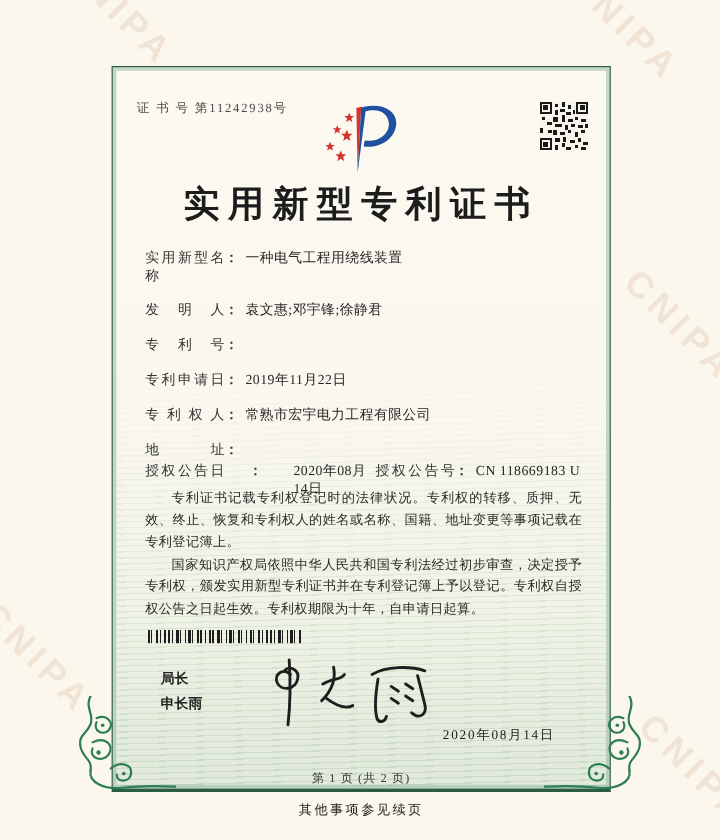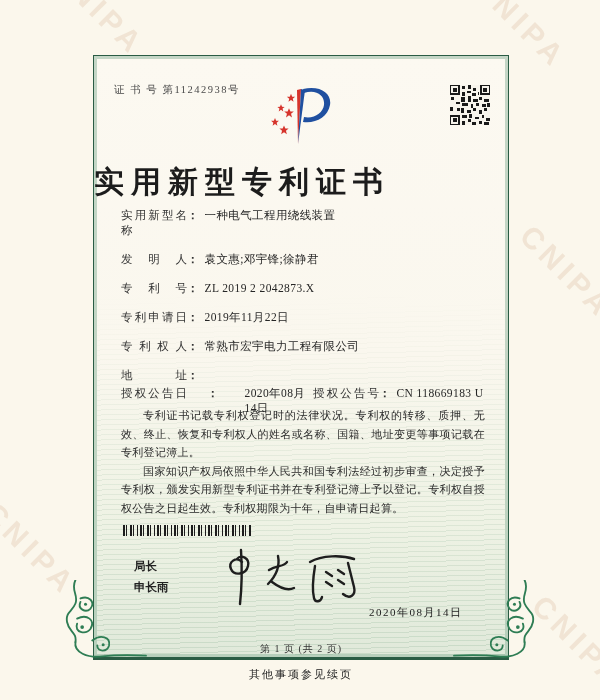--- a/index.html
+++ b/index.html
@@ -20,22 +20,22 @@
            background:repeating-linear-gradient(-1.5deg, rgba(110,160,125,0.20) 0 1px, rgba(255,255,255,0) 1px 5px);
            -webkit-mask-image:linear-gradient(to bottom, transparent 0%, rgba(0,0,0,.55) 45%, #000 100%);
            mask-image:linear-gradient(to bottom, transparent 0%, rgba(0,0,0,.55) 45%, #000 100%); }
   .content { position:absolute; inset:0; }
 
   .certno { position:absolute; left:20px; top:27px; font-size:10.5px; letter-spacing:1.5px; color:#4a4a4a; }
 
   .logo { position:absolute; left:50%; top:30px; transform:translateX(-50%); }
   .qr { position:absolute; left:356px; top:29px; }
 
-  .title { position:absolute; left:0; right:0; top:94px; text-align:left;
-           font-size:30px; font-weight:700; letter-spacing:7px; color:#1c1c1c;margin-top:12px; }
+  .title { position:absolute; left:0; right:0; top:94px; text-align:center;
+           font-size:30px; font-weight:700; letter-spacing:7px; color:#1c1c1c; }
 
   .fields { position:absolute; left:27px; right:20px; top:152px; font-size:11.5px; color:#262626; }
   .row { display:flex; line-height:15px; margin-bottom:14px; }
   .row.addr { margin-bottom:3px; }
   .lbl { display:inline-block; width:66px; font-weight:400; color:#333;
          text-align:justify; text-align-last:justify; -moz-text-align-last:justify; flex:none; }
   .colon { font-weight:700; color:#333; flex:none; margin-right:6px; }
   .val { flex:1; letter-spacing:0.4px; }
   .pair1 { display:flex; width:192px; flex:none;gap:20px; }
   .pair2 { display:flex; flex:1; }
@@ -158,21 +158,20 @@
           <span class="val">一种电气工程用绕线装置</span>
         </div>
         <div class="row">
           <span class="lbl">发明人</span>
             <span class="colon">：</span>
           <span class="val">袁文惠;邓宇锋;徐静君</span>
         </div>
         <div class="row">
           <span class="lbl">专利号</span>
             <span class="colon">：</span>
-          <span class="val">ZL 2019 2 2042873.X</span>
         </div>
         <div class="row">
           <span class="lbl">专利申请日</span>
             <span class="colon">：</span>
           <span class="val">2019年11月22日</span>
         </div>
         <div class="row">
           <span class="lbl">专利权人</span>
             <span class="colon">：</span>
           <span class="val">常熟市宏宇电力工程有限公司</span>

